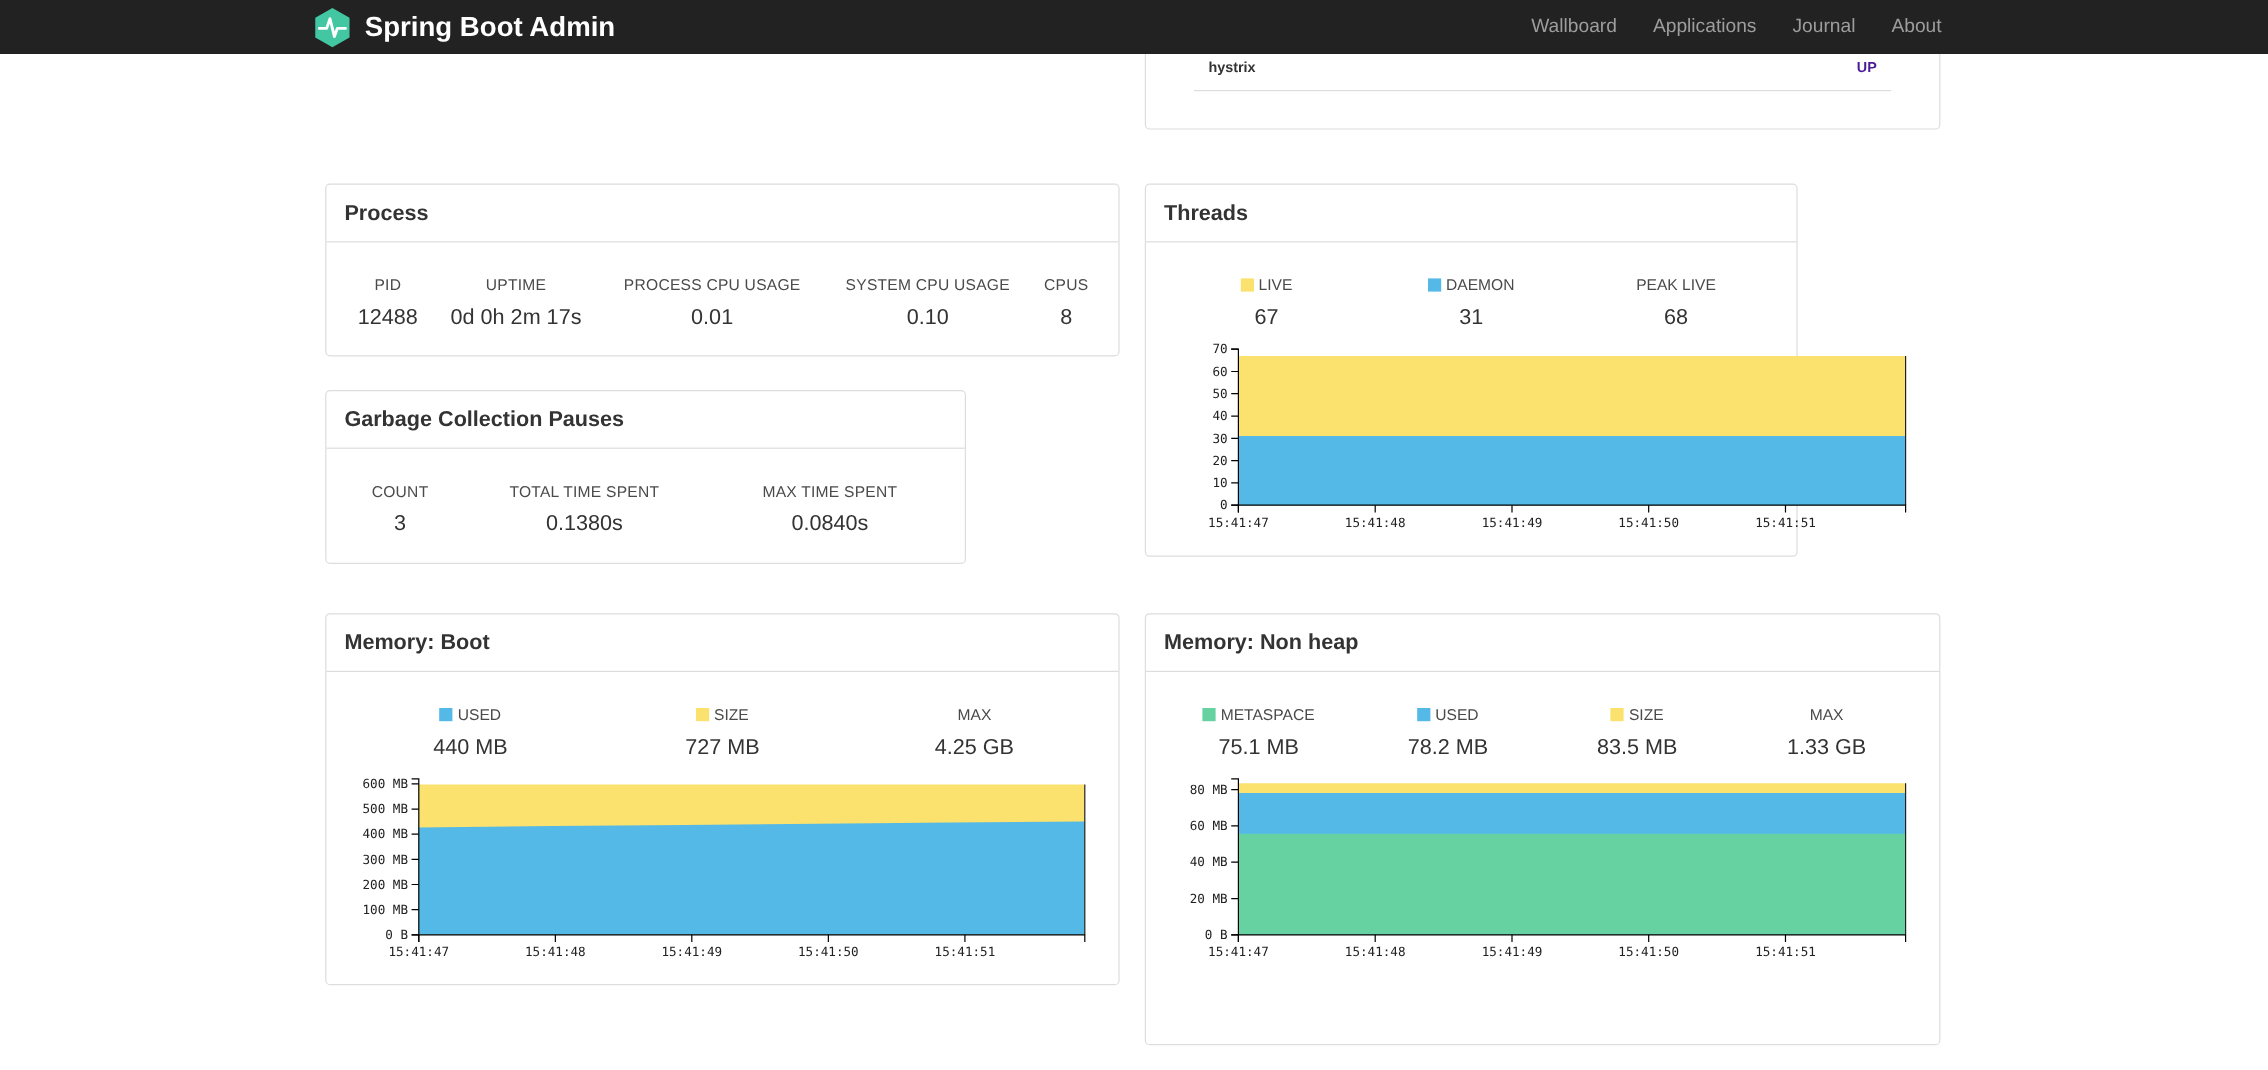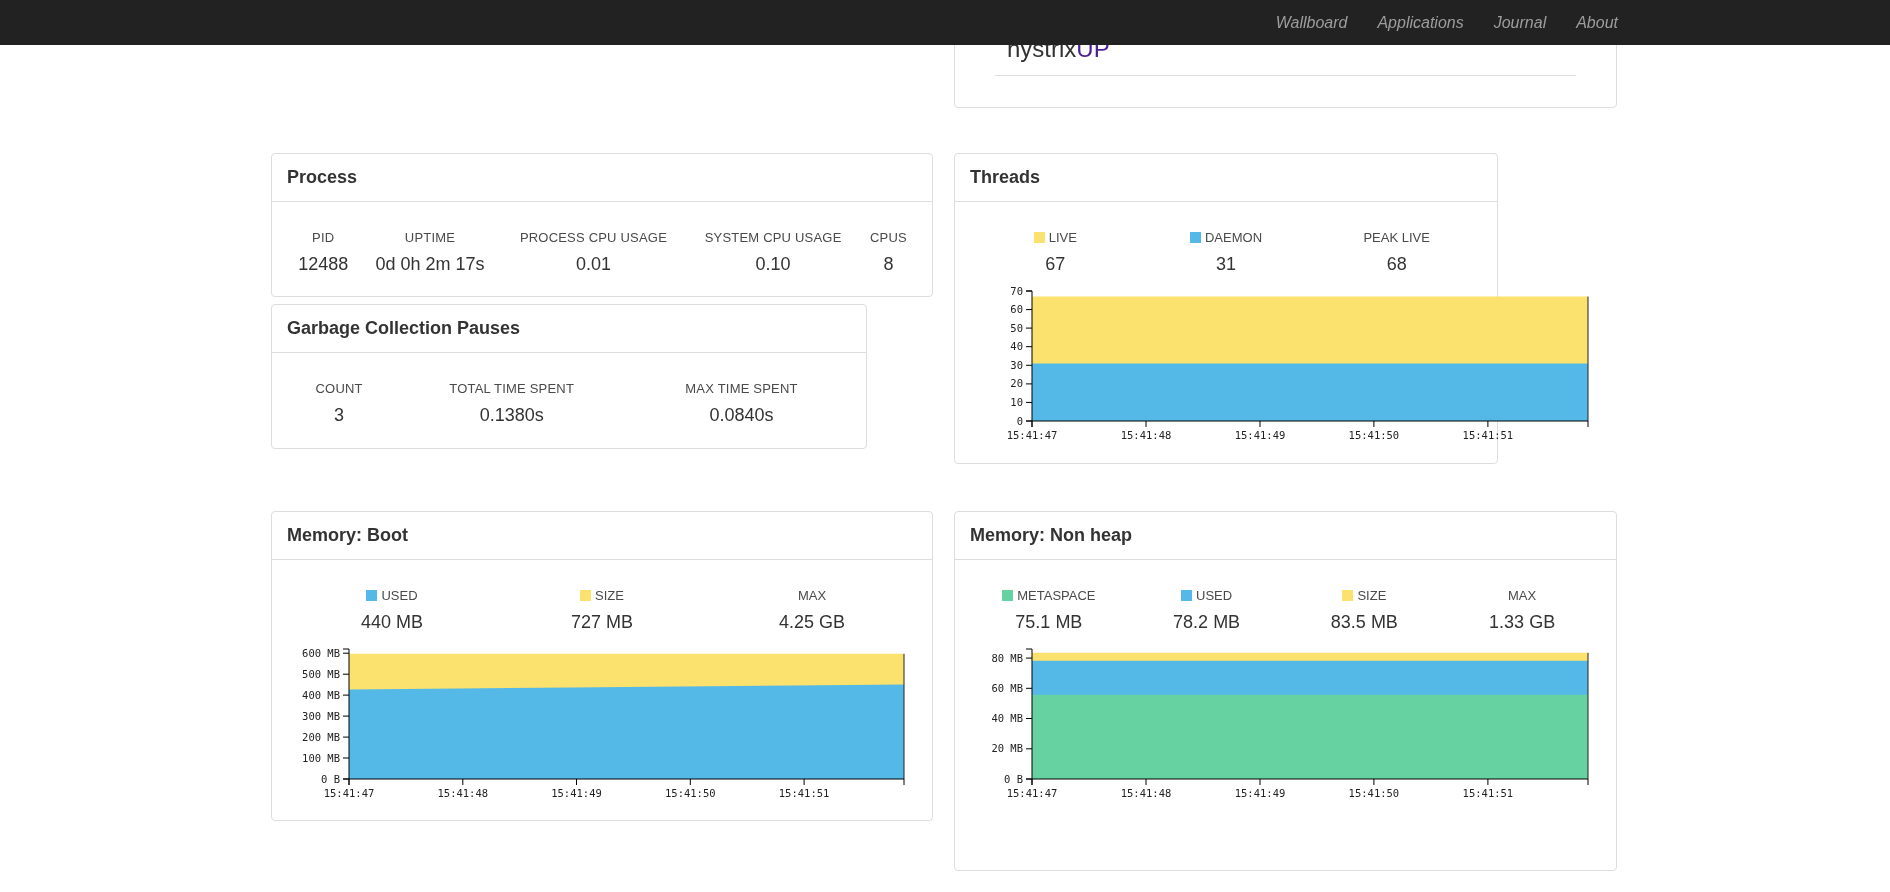--- a/index.html
+++ b/index.html
@@ -19,45 +19,45 @@
     display:flex; align-items:center;
   }
   .brand {
     display:flex; align-items:center; gap:10px;
     color:#fff; font-size:23px; font-weight:700; text-decoration:none;
     margin-left:-12px; cursor:pointer;
   }
   .brand svg { display:block; }
   .nav-links { margin-left:auto; display:flex; gap:30px; }
   .nav-link {
-    color:#9d9d9d; font-size:16px; text-decoration:none; cursor:pointer;font-style:italic;
+    color:#9d9d9d; font-size:16px; text-decoration:none; cursor:pointer;
   }
 
   
   .panel {
     position:absolute; background:#fff;
     border:1px solid #ddd; border-radius:4px;
   }
   .panel-heading {
     padding:13px 15px; border-bottom:1px solid #ddd;
     font-size:18px; font-weight:700; color:#333;
   }
   .panel-body { padding:28px 15px 0 15px; }
 
   
   #panel-apps { left:954px; top:20px; width:663px; height:88px; overflow:hidden; }
   .app-row {
     margin:0 40px; height:55px; padding:0 12px 12px 12px;
     border-bottom:1px solid #ddd;
-    display:flex; justify-content:flex-start; align-items:flex-end;
-    font-size:24px; font-weight:400; color:#333; cursor:pointer;
+    display:flex; justify-content:space-between; align-items:flex-end;
+    font-size:12px; font-weight:700; color:#333; cursor:pointer;
   }
 
   #panel-process { left:271px; top:153px; width:662px; height:144px; }
-  #panel-gc      { left:271px; top:304px; width:596px; height:145px; }
+  #panel-gc      { left:271px; top:325px; width:534px; height:145px; }
   #panel-threads { left:954px; top:153px; width:544px; height:311px; }
   #panel-heap    { left:271px; top:511px; width:662px; height:310px; }
   #panel-nonheap { left:954px; top:511px; width:663px; height:360px; }
 
   
   .stats-table { display:table; width:100%; table-layout:auto; }
   .stat-cell   { display:table-cell; text-align:center; padding:0 6px; }
   .stat-label  { font-size:13px; color:#4a4a4a; letter-spacing:.2px; white-space:nowrap; }
   .stat-value  { font-size:18px; color:#333; margin-top:9px; white-space:nowrap; }
 
@@ -73,20 +73,29 @@
   .chart { width:100%; height:168px; margin-top:8px; }
   .chart svg text.tick {
     font-family:"DejaVu Sans Mono", monospace; font-size:10.5px; fill:#222;
   }
 </style>
 </head>
 <body>
 
 <div class="navbar">
   <div class="navbar-inner">
+    <a class="brand">
+      <span>
+        <svg width="34" height="34" viewBox="0 0 100 100">
+          <polygon points="50,2 92,26 92,74 50,98 8,74 8,26" fill="#43c6a2"></polygon>
+          <polyline points="18,52 36,52 44,28 55,72 62,52 82,52" fill="none" stroke="#fff" stroke-width="7" stroke-linecap="round" stroke-linejoin="round"></polyline>
+        </svg>
+      </span>
+      <span>Spring Boot Admin</span>
+    </a>
     <div class="nav-links">
       <a class="nav-link">Wallboard</a>
       <a class="nav-link">Applications</a>
       <a class="nav-link">Journal</a>
       <a class="nav-link">About</a>
     </div>
   </div>
 </div>
 
 <div class="panel" id="panel-apps">

